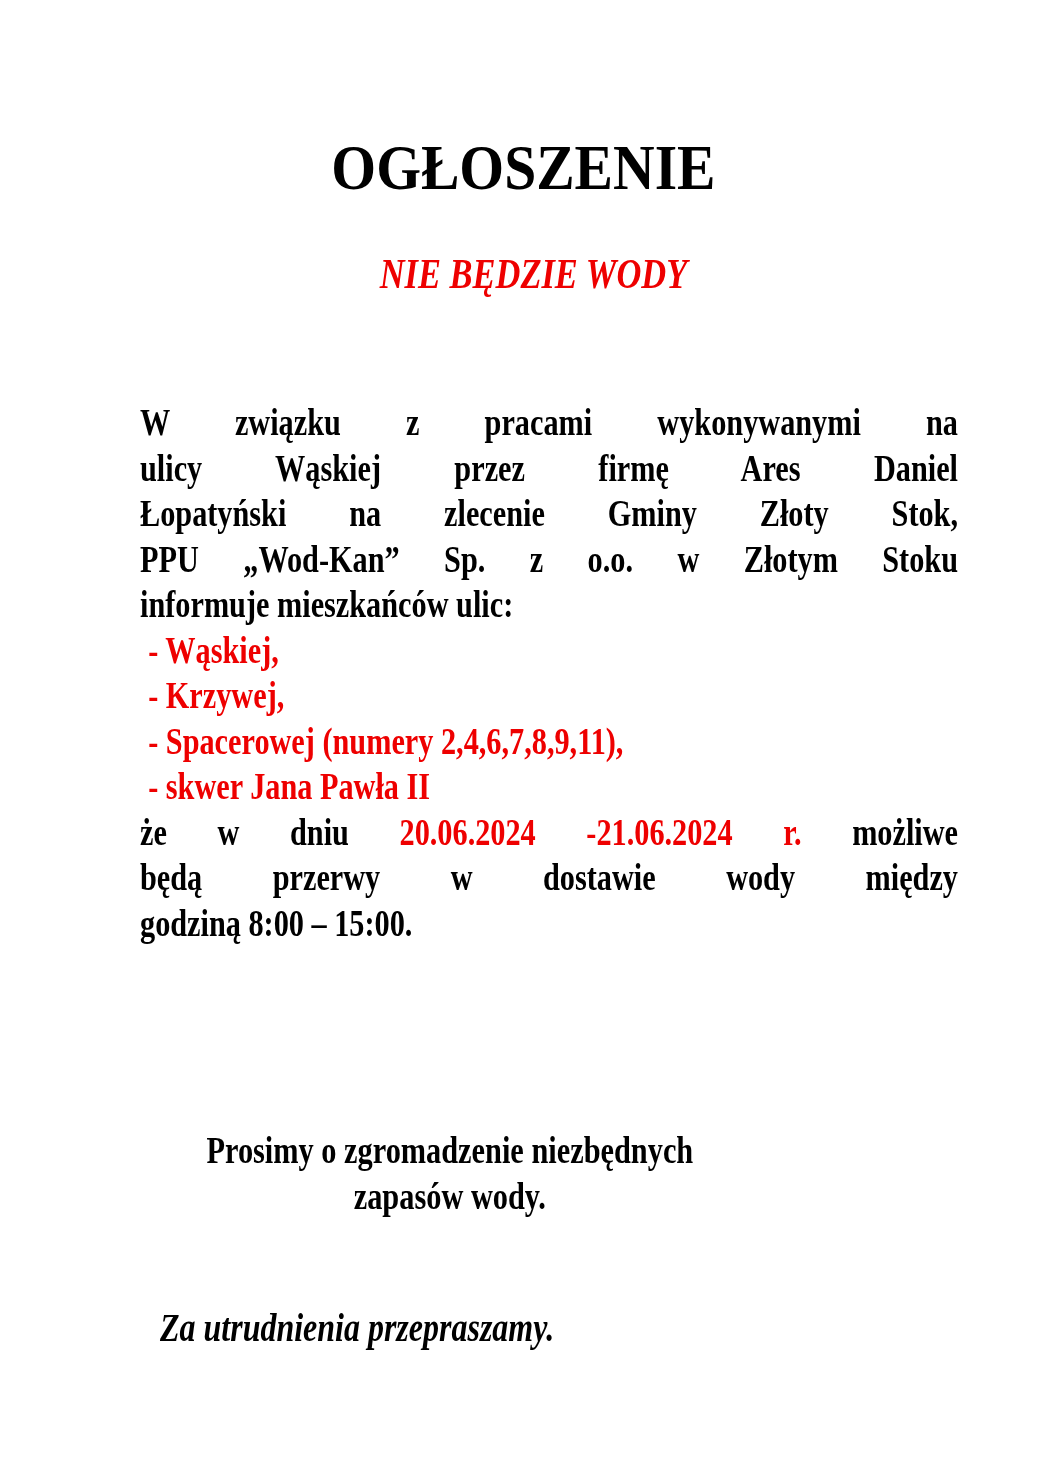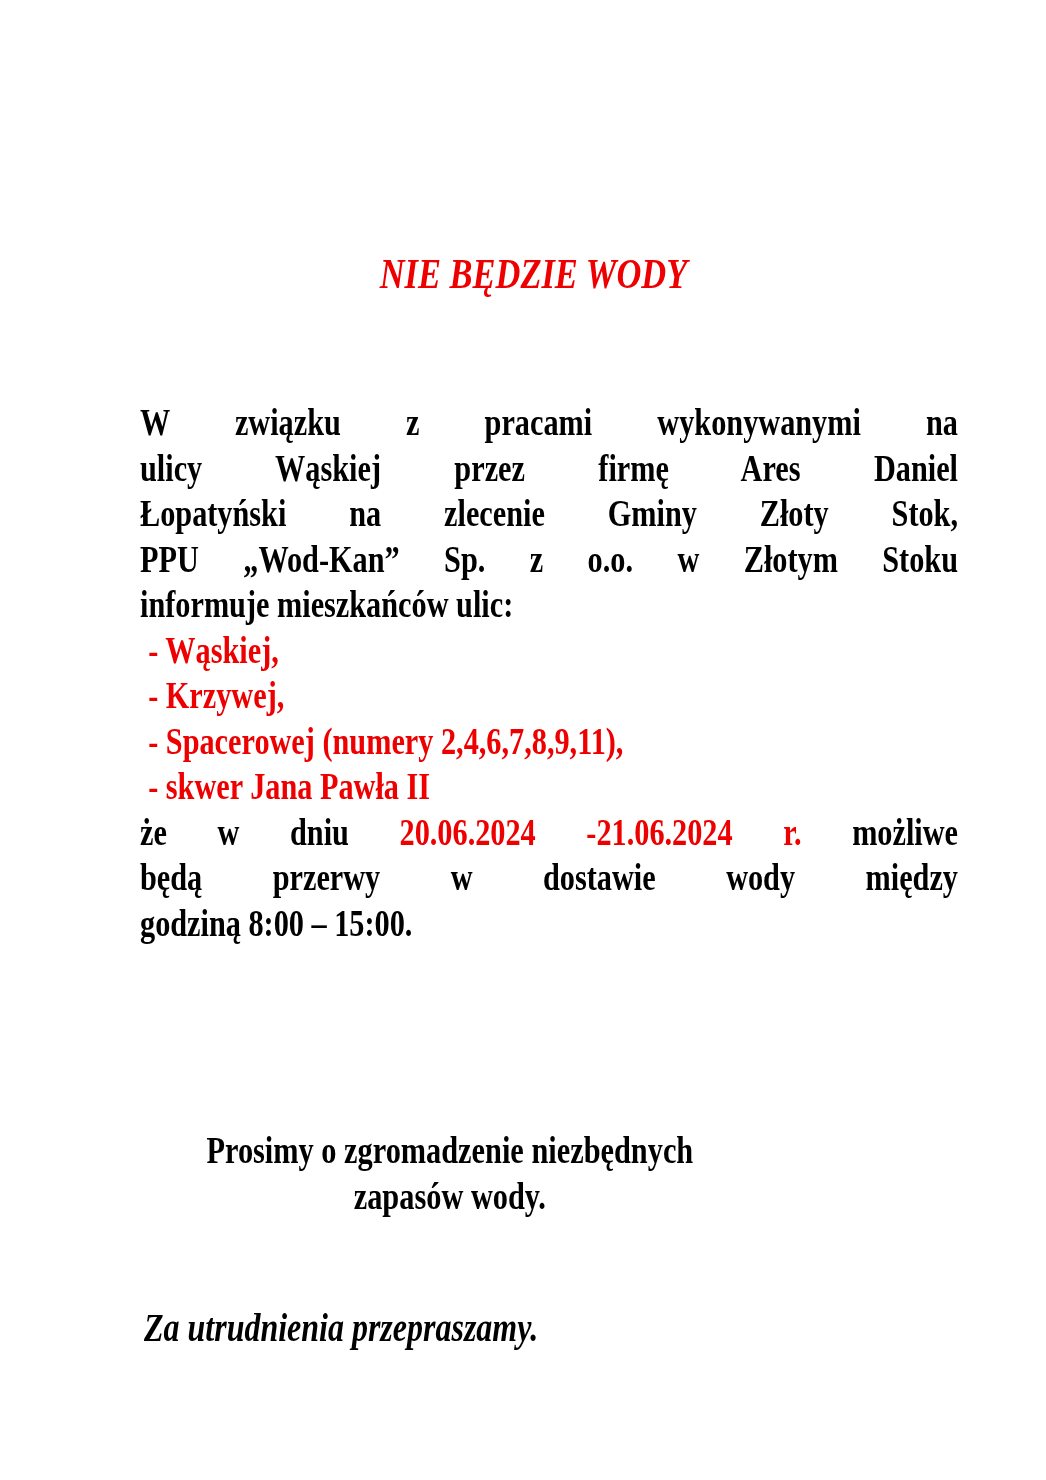--- a/index.html
+++ b/index.html
@@ -86,35 +86,38 @@
       left: 0;
       width: 900px;
       text-align: center;
       font-weight: bold;
       font-size: 37px;
       line-height: 46px;
     }
     .apology {
       position: absolute;
       top: 1298px;
-      left: 144px;
+      left: 160px;
       font-weight: bold;
       font-style: italic;
       font-size: 39px;
       line-height: 60px;
       text-decoration: underline;
       text-decoration-thickness: 3px;
       text-underline-offset: 6px;
     }
   </style>
 </head>
 <body>
 
 <div class="page">
 
+  <div class="title">
+    <span style="display:inline-block; transform: scaleX(0.9);">OGŁOSZENIE</span>
+  </div>
 
   <div class="subtitle">
     <span style="display:inline-block; transform: scaleX(0.82);">NIE BĘDZIE WODY</span>
   </div>
 
   <div class="body-block">
     <div class="cond" style="width: 1000px; transform: scaleX(0.818);">
       <span class="line justify">W związku z pracami wykonywanymi na</span>
       <span class="line justify">ulicy Wąskiej przez firmę Ares Daniel</span>
       <span class="line justify">Łopatyński na zlecenie Gminy Złoty Stok,</span>

